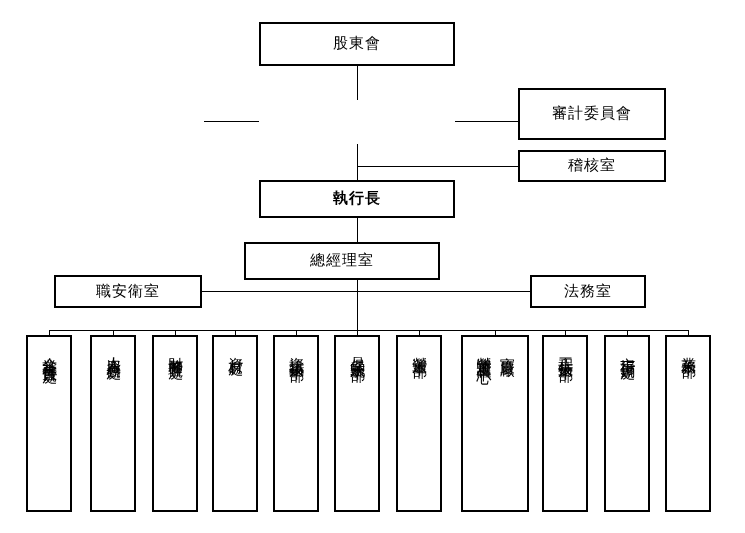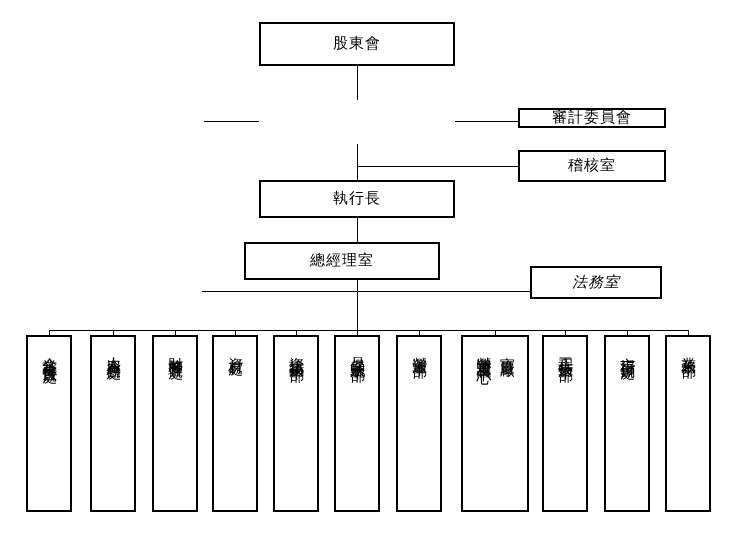--- a/index.html
+++ b/index.html
@@ -107,38 +107,41 @@
   <div class="line v" style="left:565px; top:330px; height:6px;"></div>
   <div class="line v" style="left:627px; top:330px; height:6px;"></div>
   <div class="line v" style="left:688px; top:330px; height:6px;"></div>
 
   <div class="node" style="left:259px; top:22px; width:196px; height:44px;">
     <span class="label">股東會</span>
   </div>
 
 
 
-  <div class="node" style="left:518px; top:108px; width:148px; height:20px;">
+  <div class="node" style="left:518px; top:88px; width:148px; height:52px;">
     <span class="label">審計委員會</span>
   </div>
 
   <div class="node" style="left:518px; top:150px; width:148px; height:32px;text-align:center;">
     <span class="label">稽核室</span>
   </div>
 
-  <div class="node" style="left:259px; top:180px; width:196px; height:38px;">
+  <div class="node" style="left:259px; top:180px; width:196px; height:38px;font-weight:bold;">
     <span class="label">執行長</span>
   </div>
 
   <div class="node" style="left:244px; top:242px; width:196px; height:38px;">
     <span class="label">總經理室</span>
   </div>
 
+  <div class="node" style="left:54px; top:275px; width:148px; height:33px;">
+    <span class="label">職安衛室</span>
+  </div>
 
-  <div class="node" style="left:530px; top:266px; width:132px; height:33px;font-style:italic;">
+  <div class="node" style="left:530px; top:275px; width:116px; height:33px;">
     <span class="label">法務室</span>
   </div>
 
   <div id="divisions-layer">
       <div class="node vertical" style="left: 26px; top: 335px; width: 46px; height: 177px;">
         <span class="label">企業社會責任處</span>
       </div>
       <div class="node vertical" style="left: 90px; top: 335px; width: 46px; height: 177px;">
         <span class="label">人資服務處</span>
       </div>

